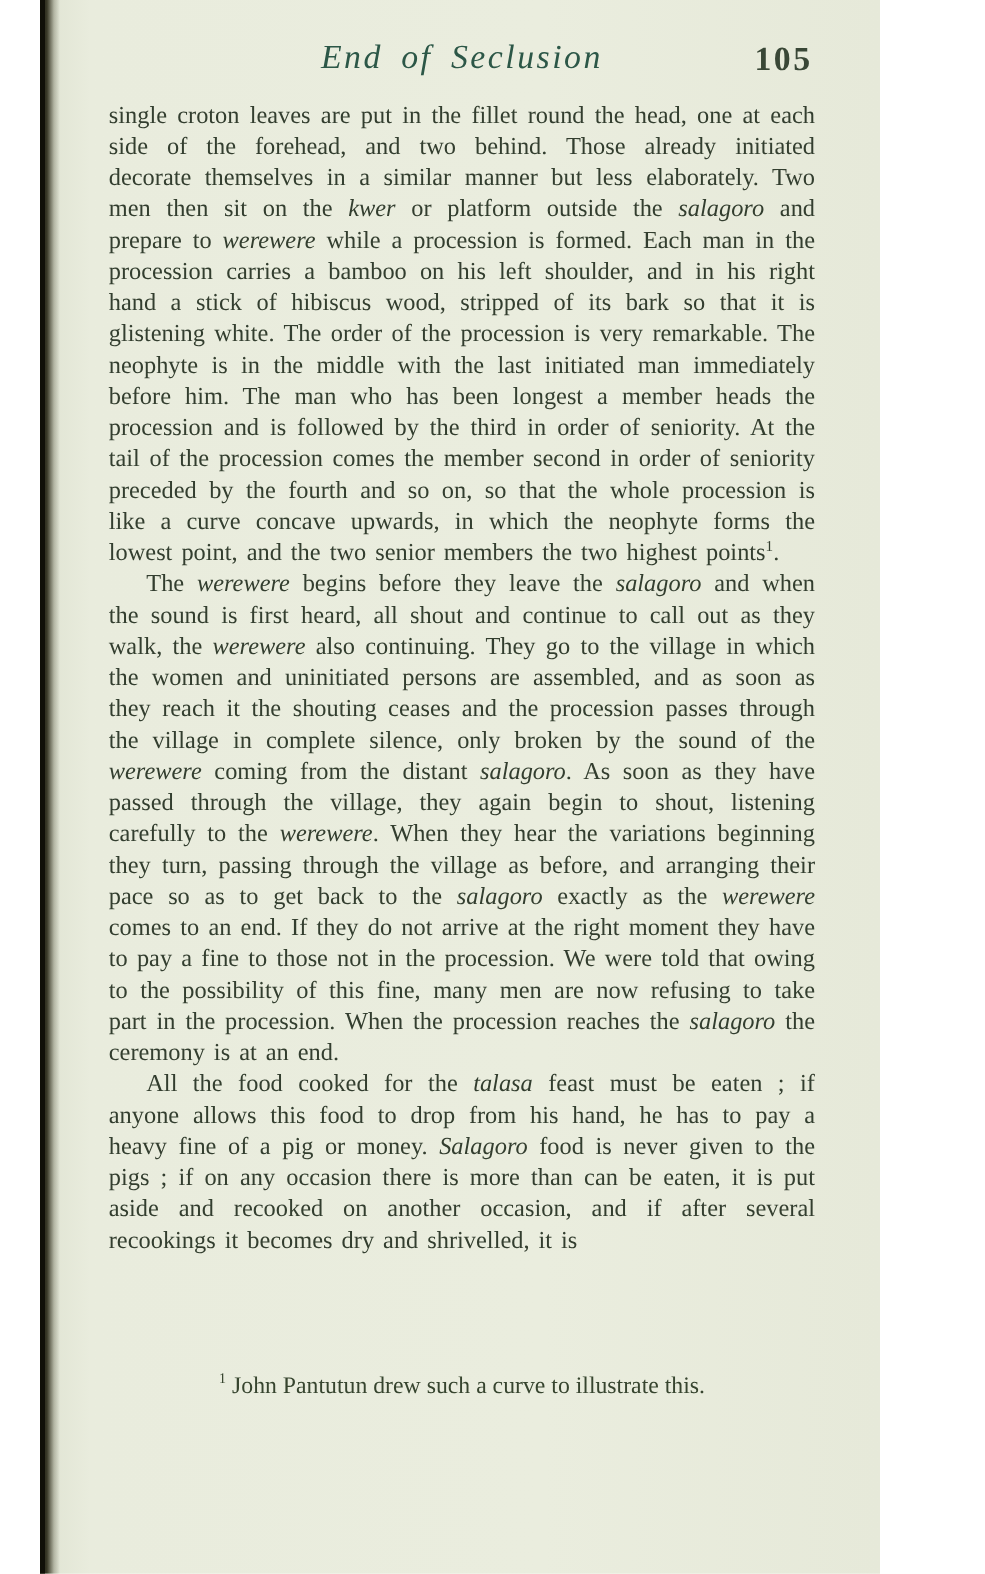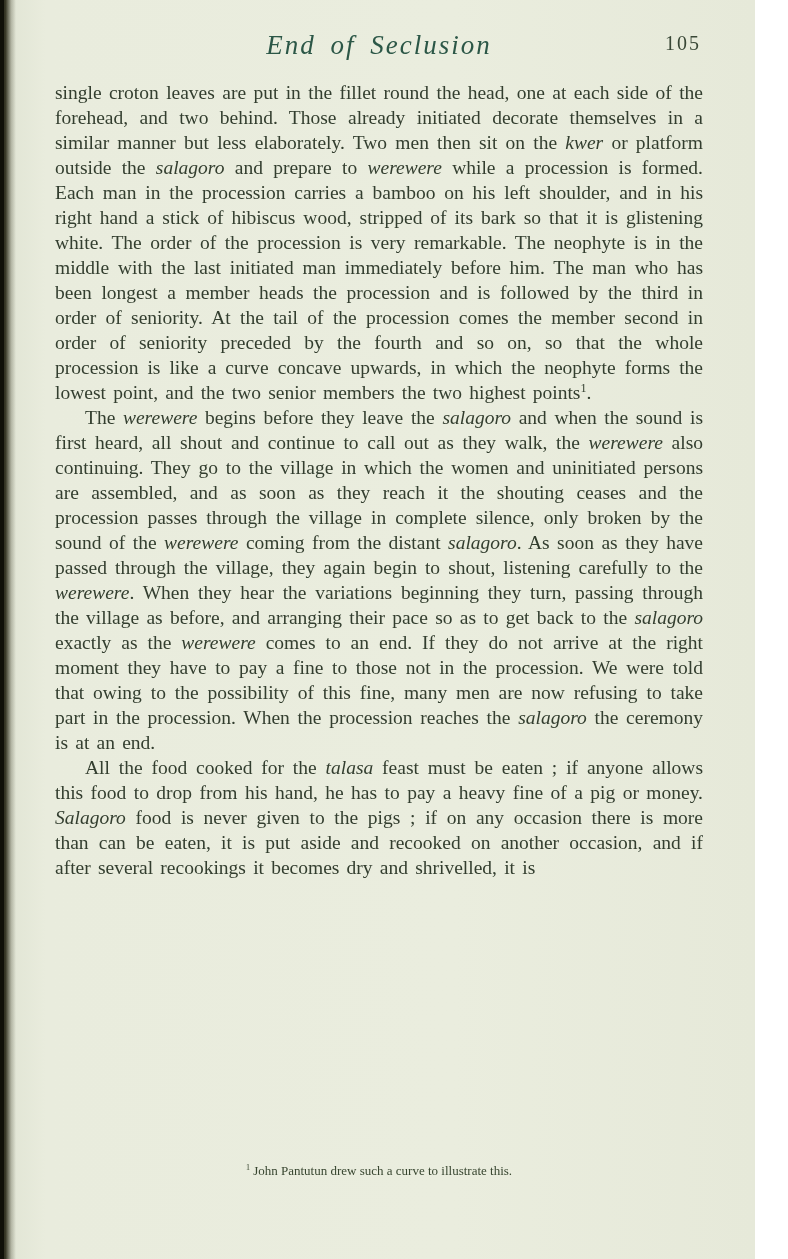--- a/index.html
+++ b/index.html
@@ -1,23 +1,24 @@
 <!DOCTYPE html>
 <html><head>
 <meta charset="utf-8">
 <style>
   html, body { margin: 0; padding: 0; }
   .page {
     position: relative;
-    width: 755px;
+    width: 672px;
     height: 1259px;
     background: linear-gradient(90deg, #dfe3d2 0%, #e9ecdd 6%, #eaedde 60%, #e6e9d9 100%);
     overflow: hidden;
     font-family: "Liberation Serif", "DejaVu Serif", serif;
     color: #333e2f;
+    margin-left: 32px;
   }
   .gutter {
     position: absolute;
     left: 0; top: 0; bottom: 0;
     width: 16px;
     background: linear-gradient(90deg, #15150c 0%, #3a3a28 35%, rgba(90,90,70,0.35) 70%, rgba(0,0,0,0) 100%);
   }
   .gutter-edge {
     position: absolute;
     left: 0; top: 0; bottom: 0;
@@ -37,23 +38,24 @@
     font-style: italic;
     font-size: 27px;
     letter-spacing: 2px;
     word-spacing: 6px;
     color: #2c5747;
   }
   .page-number {
     position: absolute;
     right: 2px;
     top: 2px;
-    font-size: 20px;
+    font-size: 27px;
     letter-spacing: 2px;
     color: #394736;
+    font-weight: bold;
   }
   .body {
     position: absolute;
     top: 80px;
     left: 55px;
     right: 52px;
   }
   .para {
     margin: 0;
     font-size: 19.5px;
@@ -63,25 +65,25 @@
   }
   .para.indent { text-indent: 30px; }
   .para i { }
   .para sup, .footnote sup {
     font-size: 0.62em;
     vertical-align: super;
     line-height: 0;
   }
   .footnote {
     position: absolute;
-    top: 1163px;
+    top: 1098px;
     left: 55px;
     right: 52px;
     text-align: center;
-    font-size: 13px;
+    font-size: 19px;
     color: #37452f;
   }
 </style>
 </head>
 <body>
 
 <div class="page">
   <div class="gutter"></div>
   <div class="gutter-edge"></div>
 

